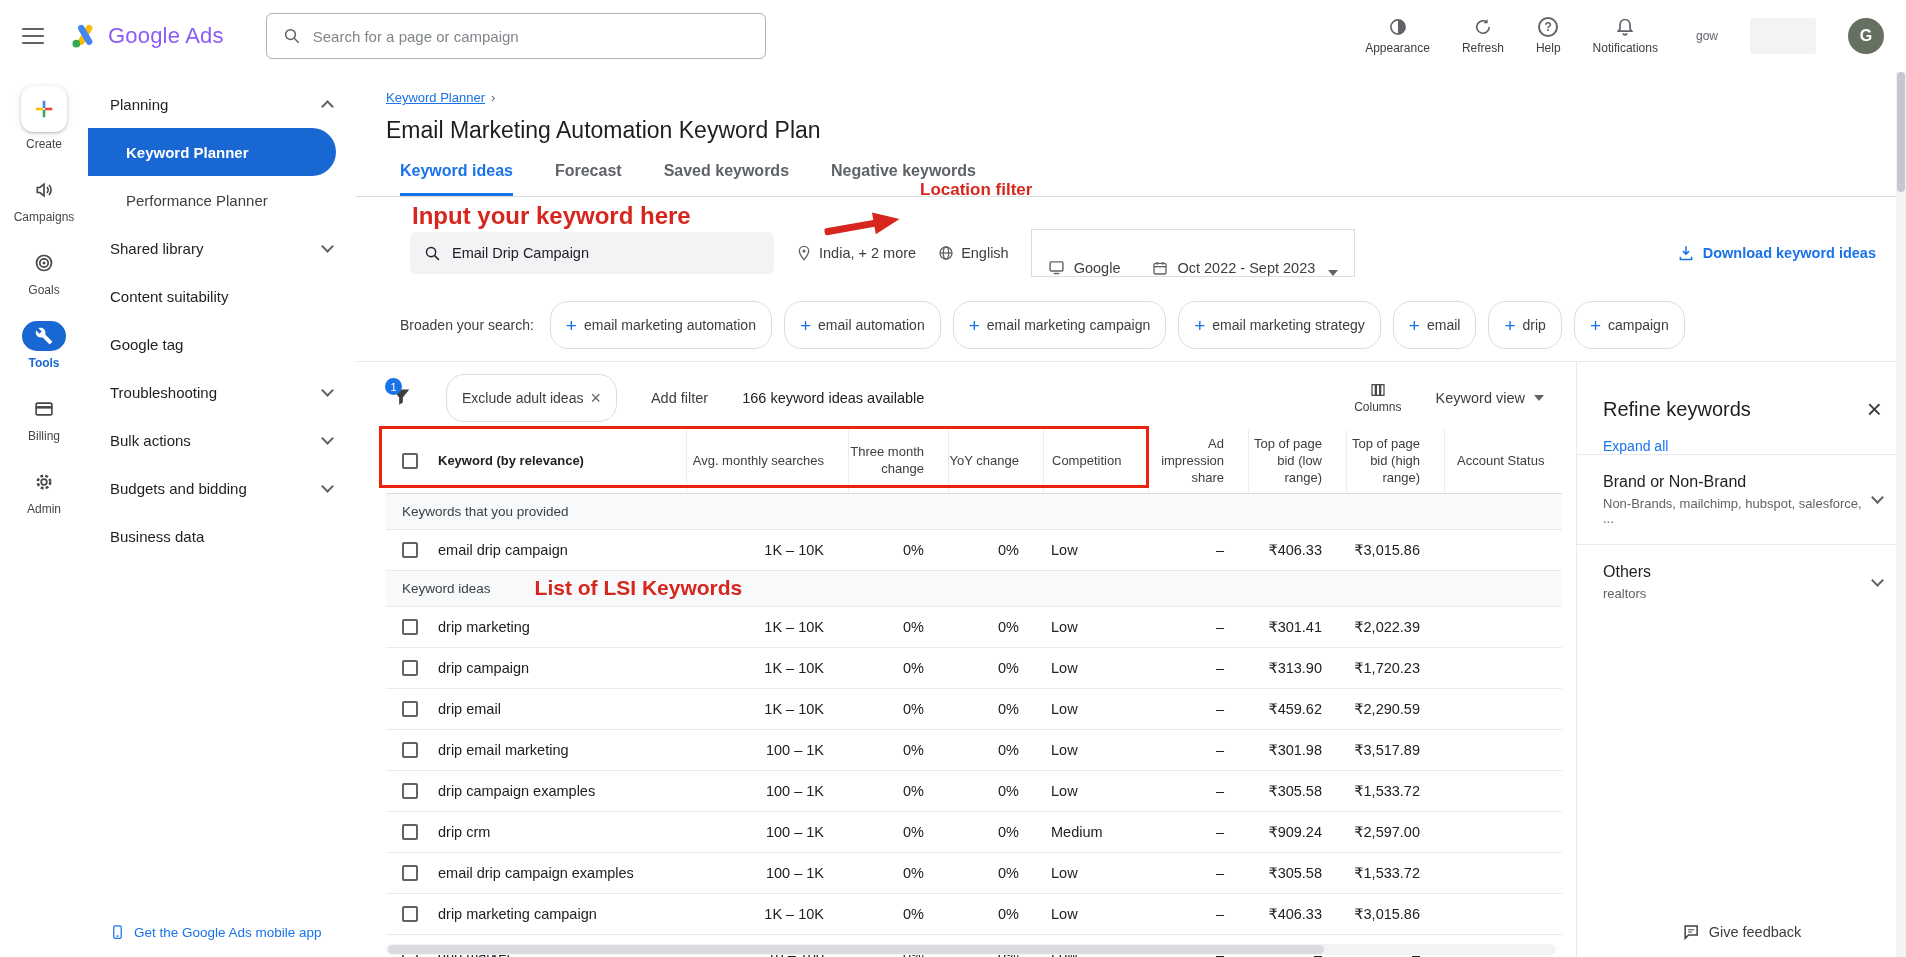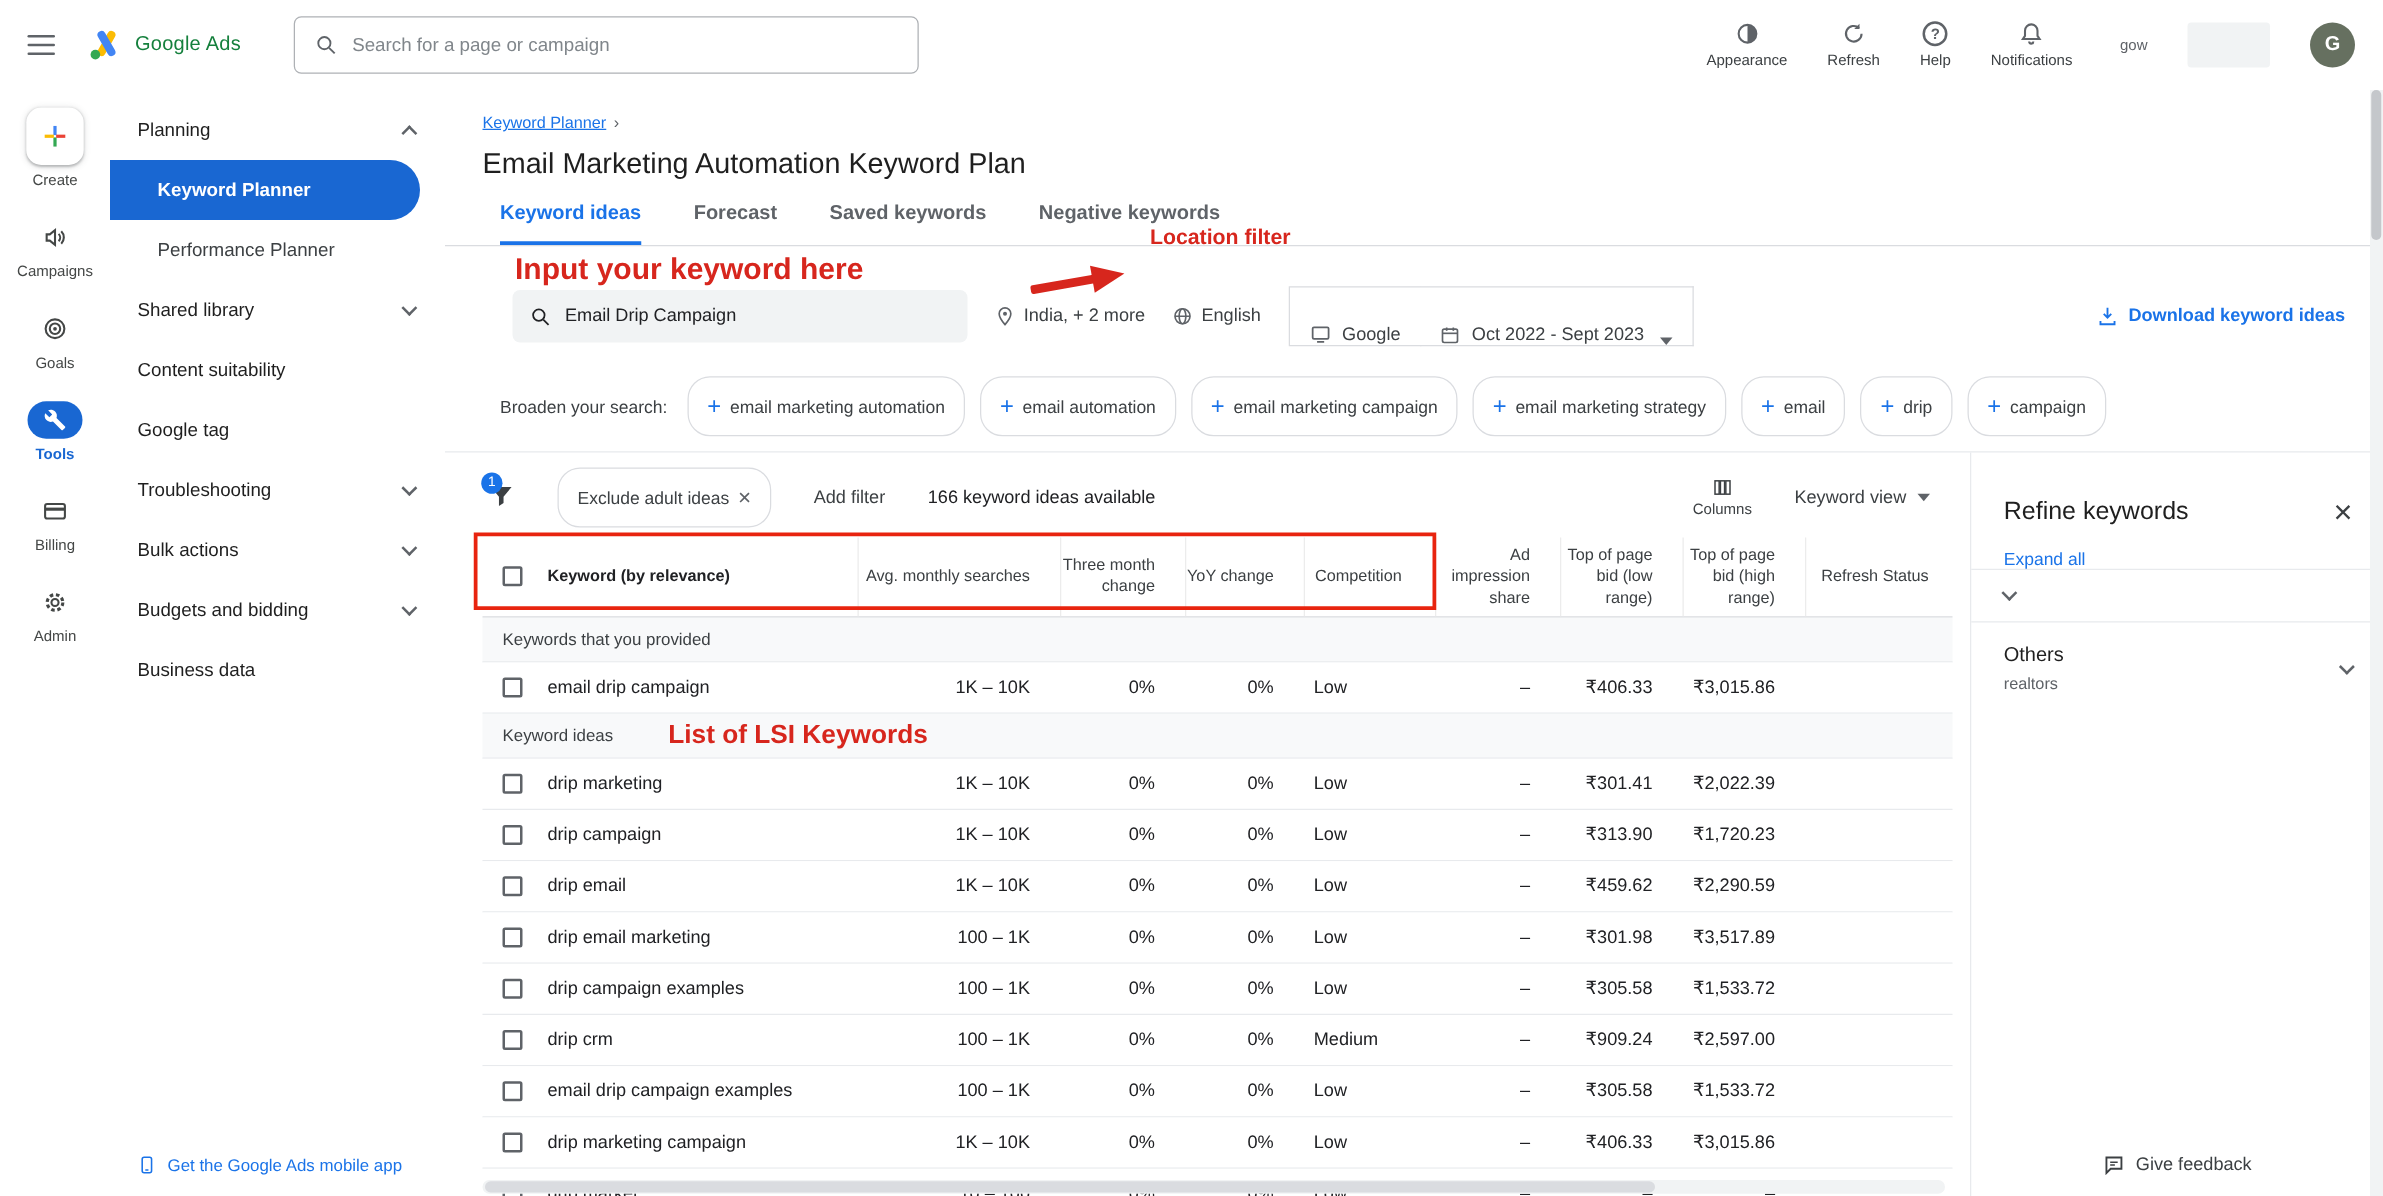--- a/index.html
+++ b/index.html
@@ -4,21 +4,21 @@
 <style>
   * { margin:0; padding:0; box-sizing:border-box; }
   html,body { width:1906px; height:957px; overflow:hidden; background:#fff;
     font-family:"Liberation Sans","DejaVu Sans",sans-serif; color:#202124; }
 
   
   .topbar { height:72px; display:flex; align-items:center; padding:0 22px 0 18px; background:#fff; }
   .hamburger { width:22px; height:16px; display:flex; flex-direction:column; justify-content:space-between; cursor:pointer; margin:0 4px; }
   .hamburger span { display:block; height:2px; background:#5f6368; border-radius:1px; }
   .logo-wrap { display:flex; align-items:center; gap:10px; margin-left:22px; }
-  .logo-text { font-size:16px; color:#15803d; letter-spacing:.2px; }
+  .logo-text { font-size:22px; color:#8b5cf6; letter-spacing:.2px; }
   .gsearch { width:500px; height:46px; border:1px solid #aeb1b5; border-radius:6px; display:flex; align-items:center; gap:12px; padding:0 16px; margin-left:42px; }
   .gsearch input { border:none; outline:none; flex:1; font-size:15px; font-family:inherit; color:#202124; background:transparent; }
   .gsearch input::placeholder { color:#80868b; }
   .tb-right { margin-left:auto; display:flex; align-items:center; gap:32px; }
   .tb-action { display:flex; flex-direction:column; align-items:center; gap:4px; cursor:pointer; }
   .tb-action .lab { font-size:12px; color:#3c4043; }
   .help-circle { width:20px; height:20px; border:2px solid #5f6368; border-radius:50%; display:grid; place-items:center; font-size:12px; font-weight:700; color:#5f6368; }
   .help-circle::before { content:"?"; }
   .acct-text { font-size:12px; color:#5f6368; margin-left:6px; }
   .acct-redacted { width:66px; height:36px; background:#f1f3f4; border-radius:3px; }
@@ -441,21 +441,21 @@
                 <span class="cb"></span>
               </div>
             <div class="th th-kw">Keyword (by relevance)</div>
             <div class="th num">Avg. monthly searches</div>
             <div class="th num">Three month change</div>
             <div class="th num">YoY change</div>
             <div class="th th-comp">Competition</div>
             <div class="th num">Ad impression share</div>
             <div class="th num">Top of page bid (low range)</div>
             <div class="th num">Top of page bid (high range)</div>
-            <div class="th th-status">Refresh Status</div>
+            <div class="th th-status">Account Status</div>
             <div class="red-frame"></div>
           </div>
 
           <div class="section-row">
             <span>Keywords that you provided</span>
           </div>
           <div id="provided-rows">
               <div class="trow">
                 <div class="td td-cb">
                   <span class="cb"></span>
@@ -611,20 +611,24 @@
         </div>
       </div>
 
       <aside class="refine">
         <div class="refine-head">
           <span class="refine-title">Refine keywords</span>
           <span class="x-icon big"></span>
         </div>
         <div class="expand-all">Expand all</div>
         <div class="rgroup">
+          <div class="rg-text">
+            <div class="rg-label">Brand or Non-Brand</div>
+            <div class="rg-sub">Non-Brands, mailchimp, hubspot, salesforce, ...</div>
+          </div>
           <span class="chev down"></span>
         </div>
         <div class="rgroup">
           <div class="rg-text">
             <div class="rg-label">Others</div>
             <div class="rg-sub">realtors</div>
           </div>
           <span class="chev down"></span>
         </div>
         <div class="feedback">

